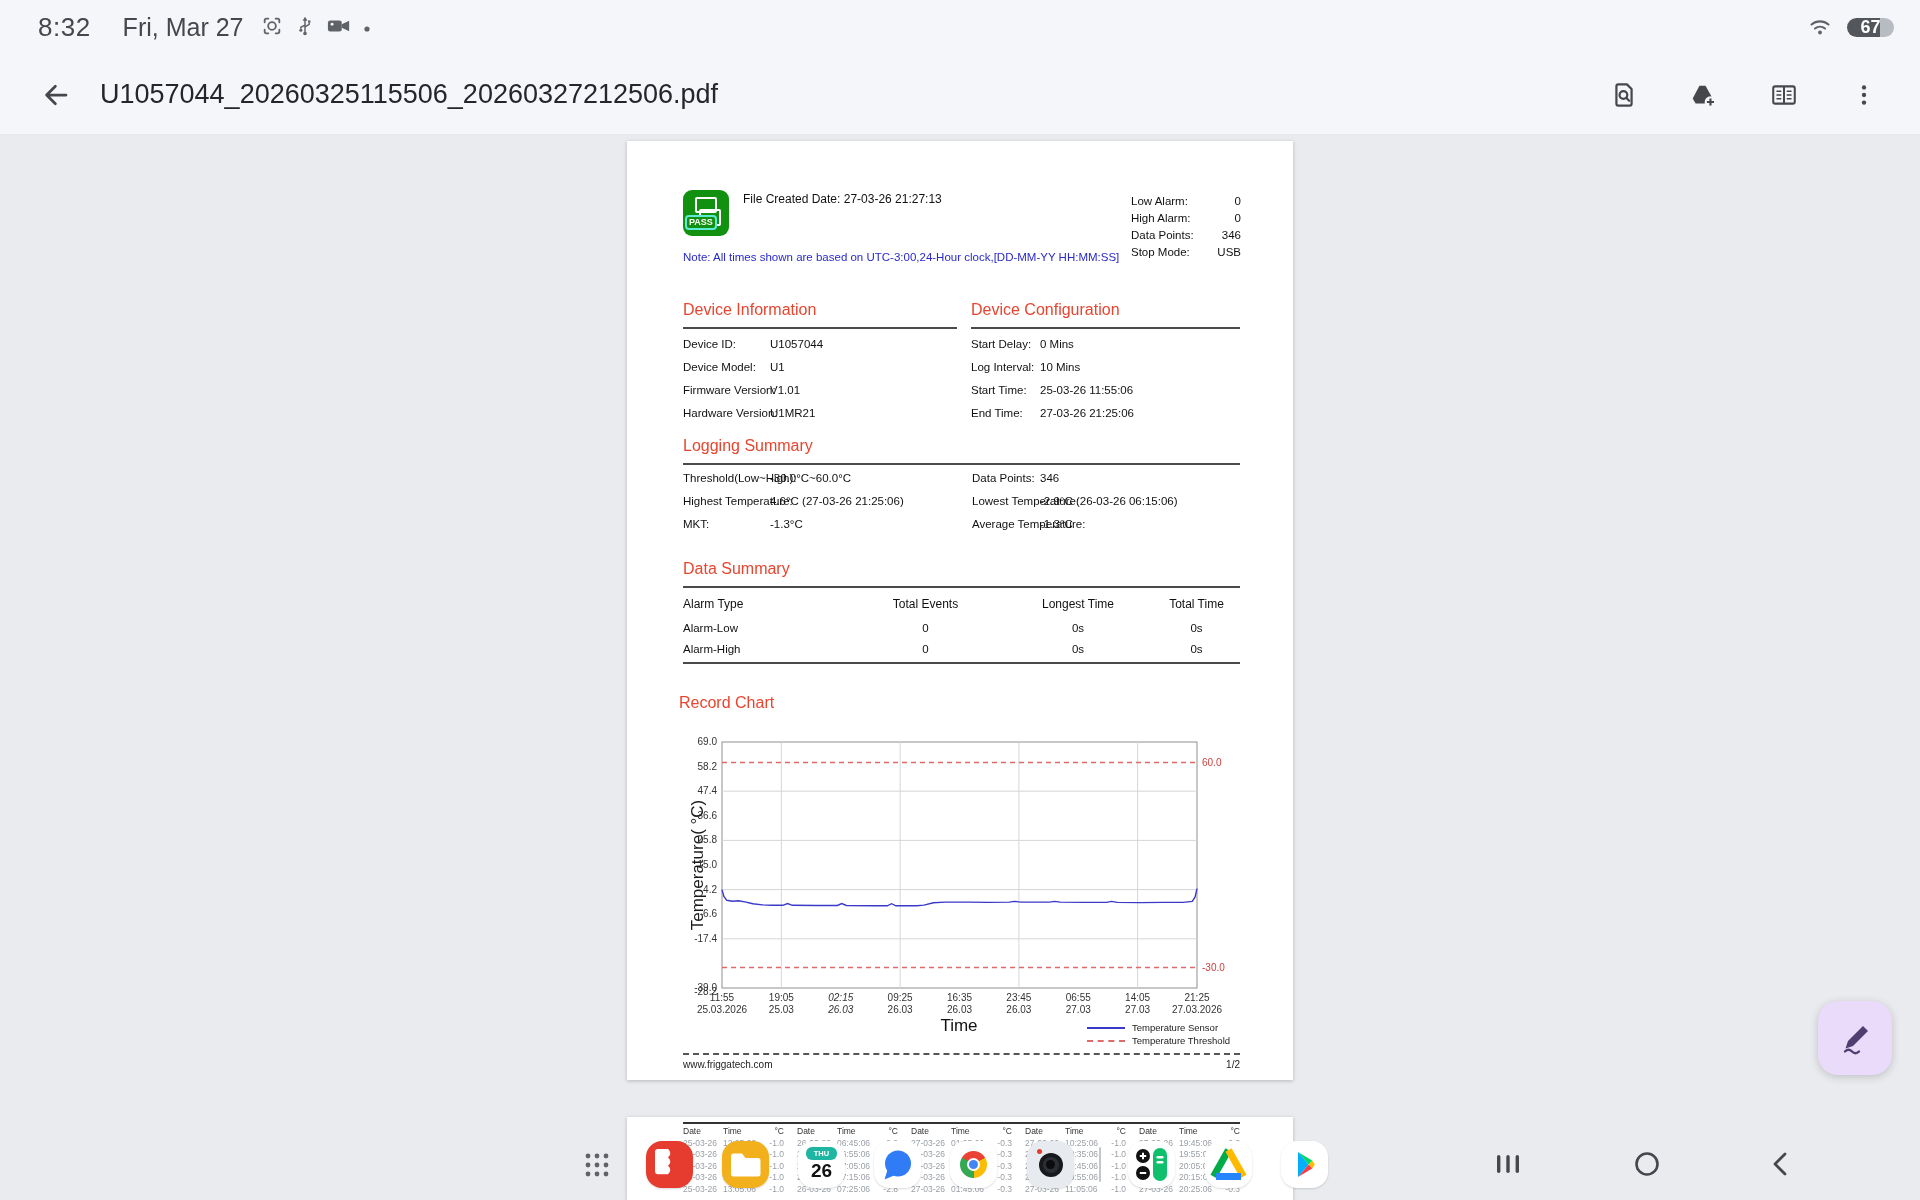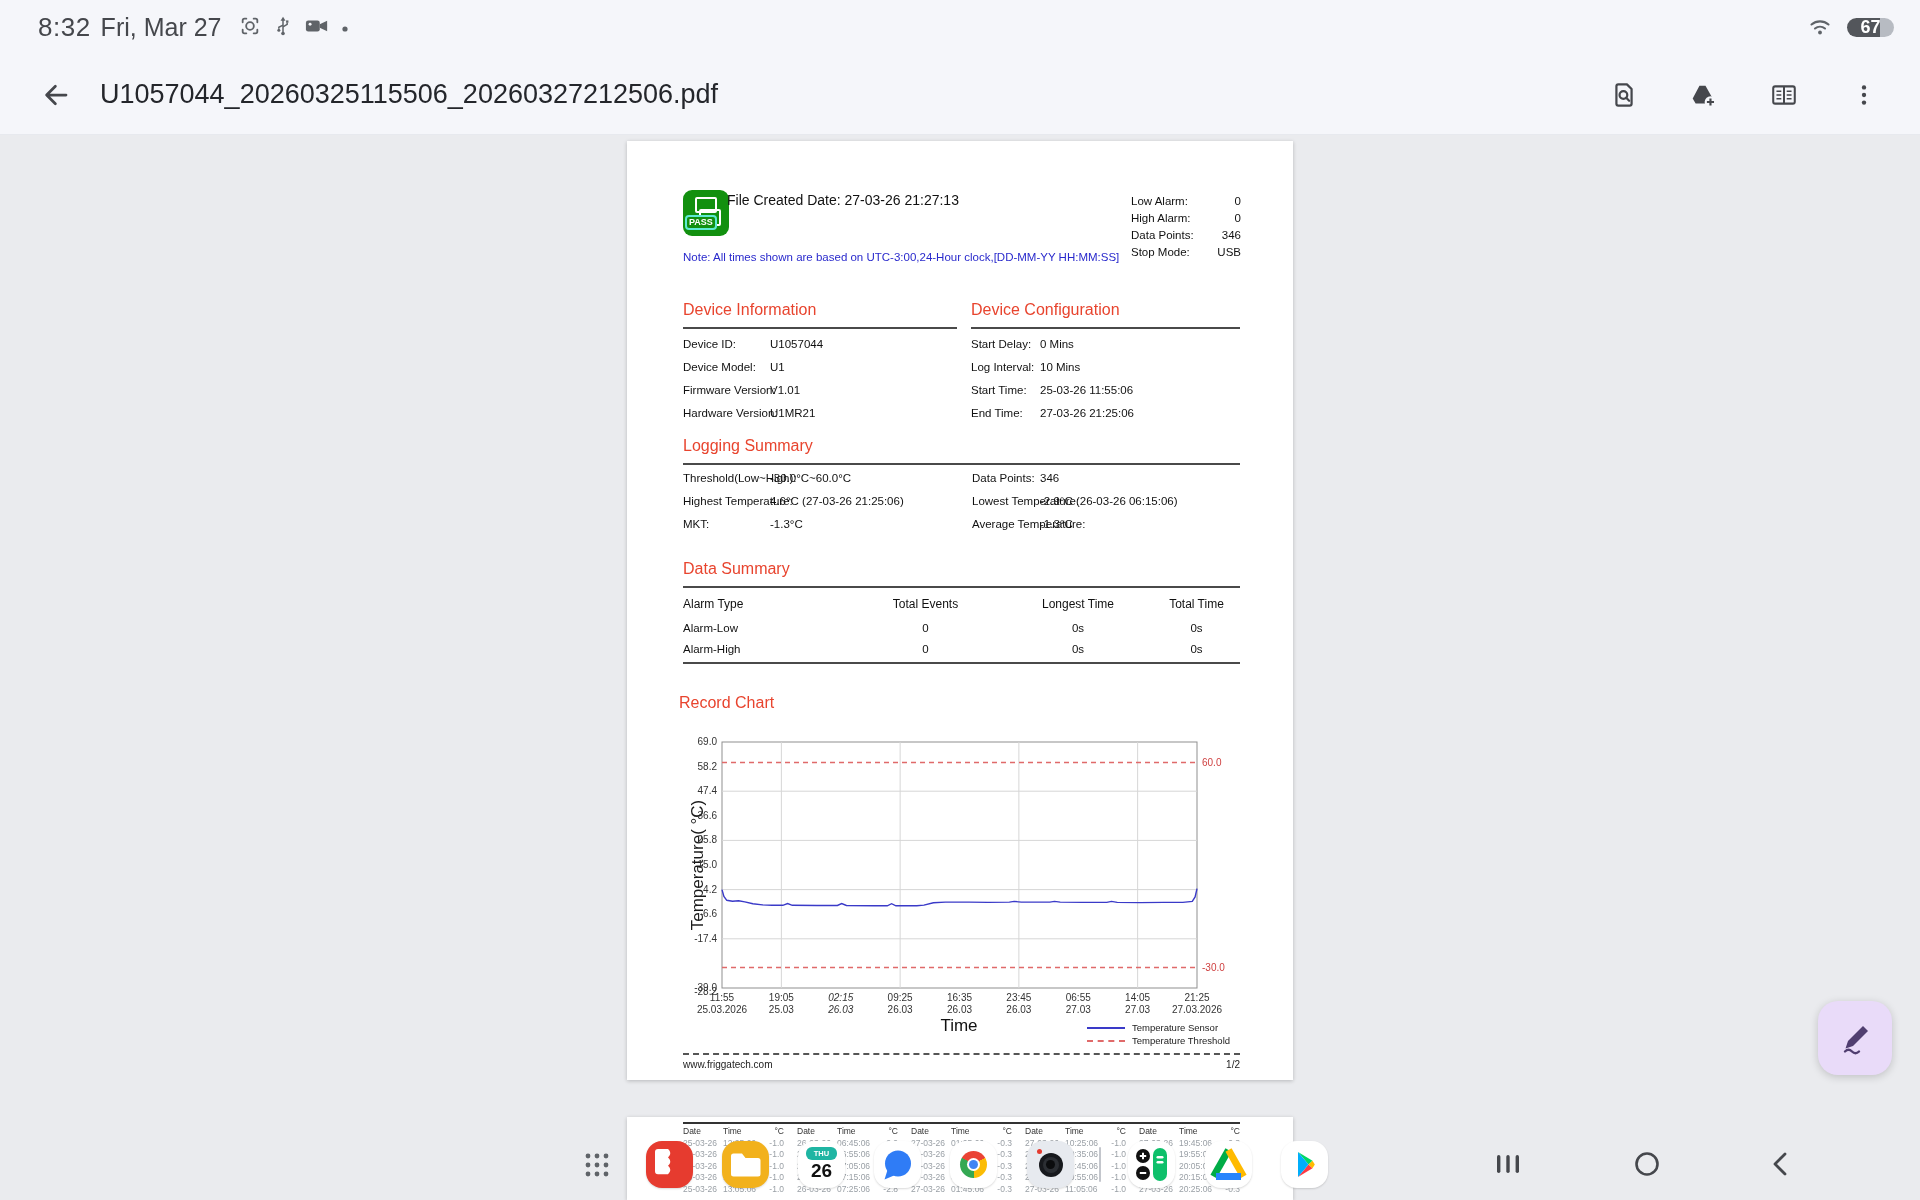--- a/index.html
+++ b/index.html
@@ -3,21 +3,21 @@
 <meta charset="utf-8">
 <style>
   html,body{margin:0;padding:0;background:#dfe1e5;}
   *{box-sizing:border-box;}
   .screen{position:relative;width:1920px;height:1200px;background:#eaebee;overflow:hidden;
           font-family:"Liberation Sans",sans-serif;color:#202124;}
   
   .statusbar{position:absolute;top:0;left:0;right:0;height:55px;background:#f5f6fa;
              display:flex;align-items:center;}
   .sb-time{font-size:26px;color:#45474c;margin-left:38px;letter-spacing:.5px;}
-  .sb-date{font-size:25px;color:#45474c;margin-left:10px;}
+  .sb-date{font-size:25px;color:#45474c;margin-left:32px;}
   .sb-icons{display:flex;align-items:center;gap:12px;margin-left:18px;color:#5f6368;}
   .sb-right{margin-left:auto;display:flex;align-items:center;gap:14px;margin-right:26px;}
   .battery{width:47px;height:19px;border-radius:14px;color:#fff;font-size:18px;font-weight:bold;
            display:flex;align-items:center;justify-content:center;
            background:linear-gradient(to right,#53565b 0 70%,#b7bbc2 70% 100%);}
   
   .toolbar{position:absolute;top:55px;left:0;right:0;height:80px;background:#f5f6fa;
            display:flex;align-items:center;border-bottom:1px solid #e7e9ee;}
   .tb-back{margin-left:34px;width:44px;height:44px;border:none;background:none;cursor:pointer;
            display:flex;align-items:center;justify-content:center;}
@@ -29,21 +29,21 @@
   
   .page{position:absolute;left:627px;width:666px;background:#fff;
         box-shadow:0 1px 4px rgba(0,0,0,.22);}
   .page1{top:141px;height:939px;}
   .page2{top:1117px;height:83px;}
   .abs{position:absolute;}
   
   .logo{left:56px;top:49px;width:46px;height:46px;background:#12900f;border-radius:9px;}
   .pass-pill{position:absolute;left:2px;bottom:6px;border:2px solid #5eead4;border-radius:4px;
              background:#12900f;color:#fff;font-size:9px;font-weight:bold;padding:0 2px;line-height:11px;}
-  .created{left:100px;top:51px;font-size:14px;color:#111;}
+  .created{left:116px;top:51px;font-size:12px;color:#111;}
   .rtitle{left:106px;top:64px;font-size:31px;color:#e63a1e;letter-spacing:.5px;}
   .rtitle sup{font-size:12px;}
   .note{left:56px;top:110px;font-size:11.5px;color:#2929cc;}
   .stats{left:504px;top:54px;width:110px;font-size:11.5px;color:#111;}
   .stat-row{height:17px;display:flex;justify-content:space-between;}
   
   .shead{font-size:16px;color:#e8442e;}
   .uline{border-top:2px solid #4a4a4a;height:0;}
   .rows{font-size:11.5px;color:#111;}
   .rows .row{position:relative;height:23px;}

